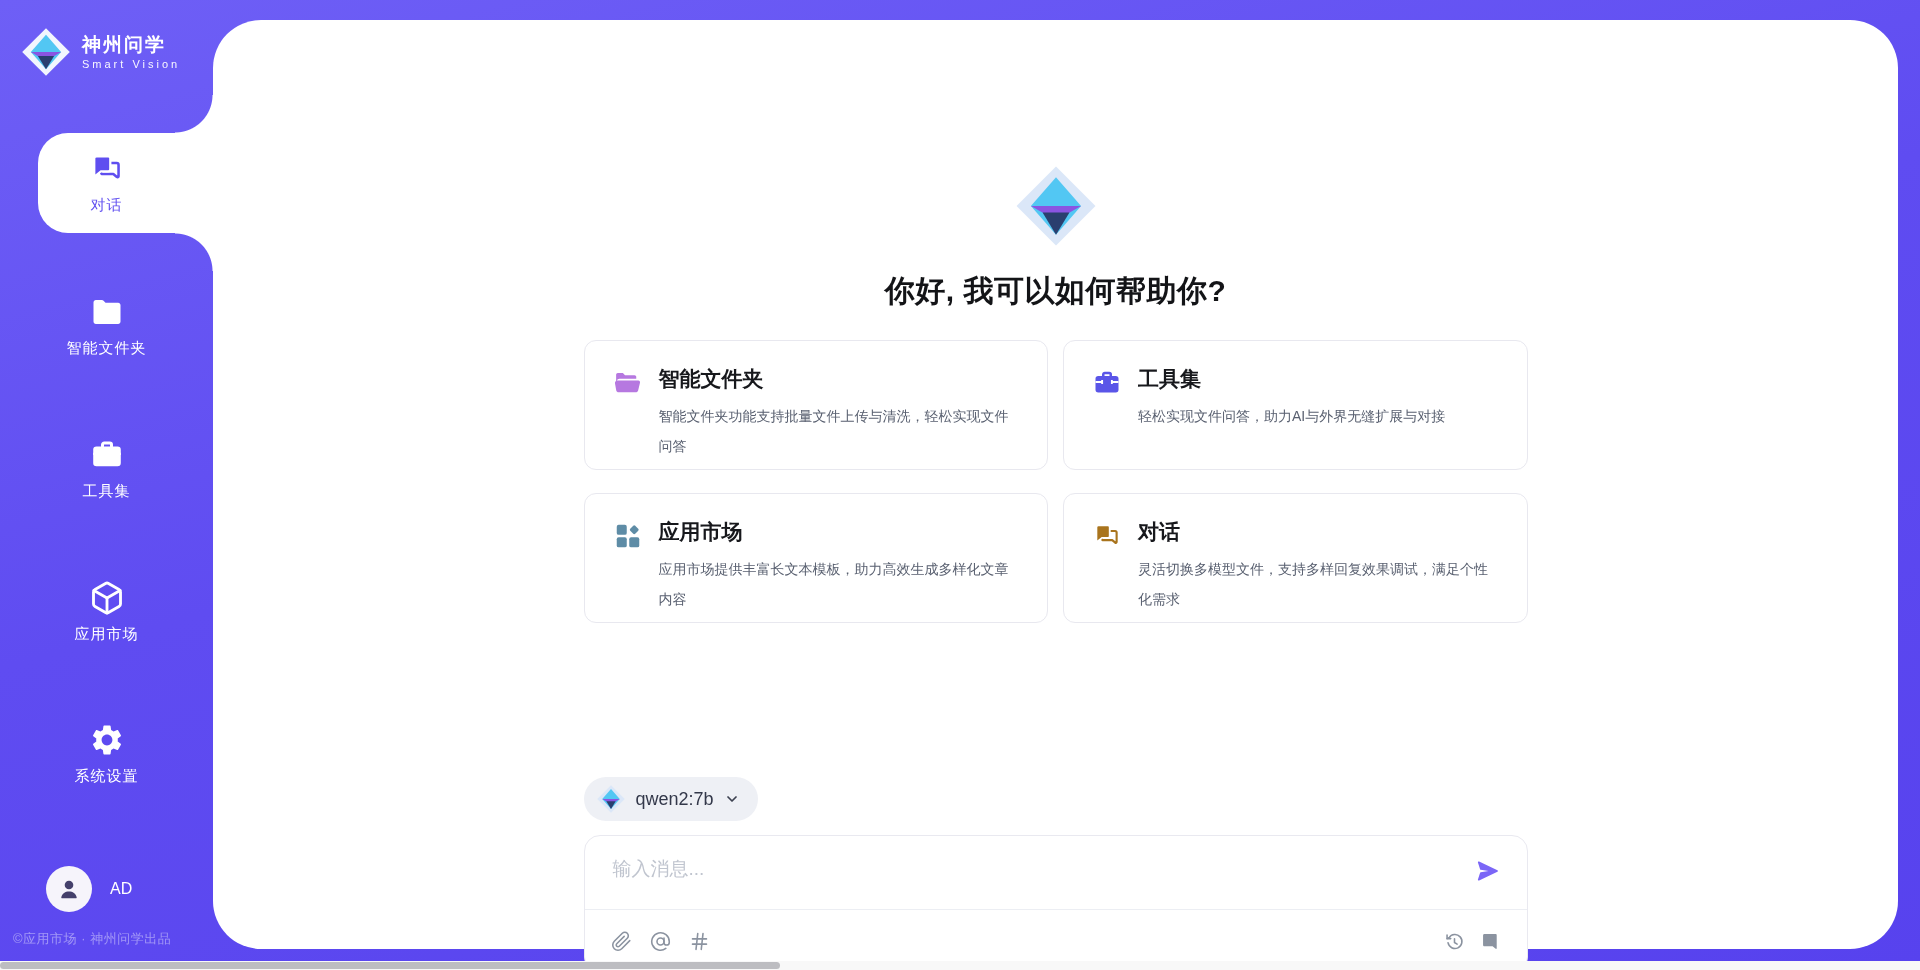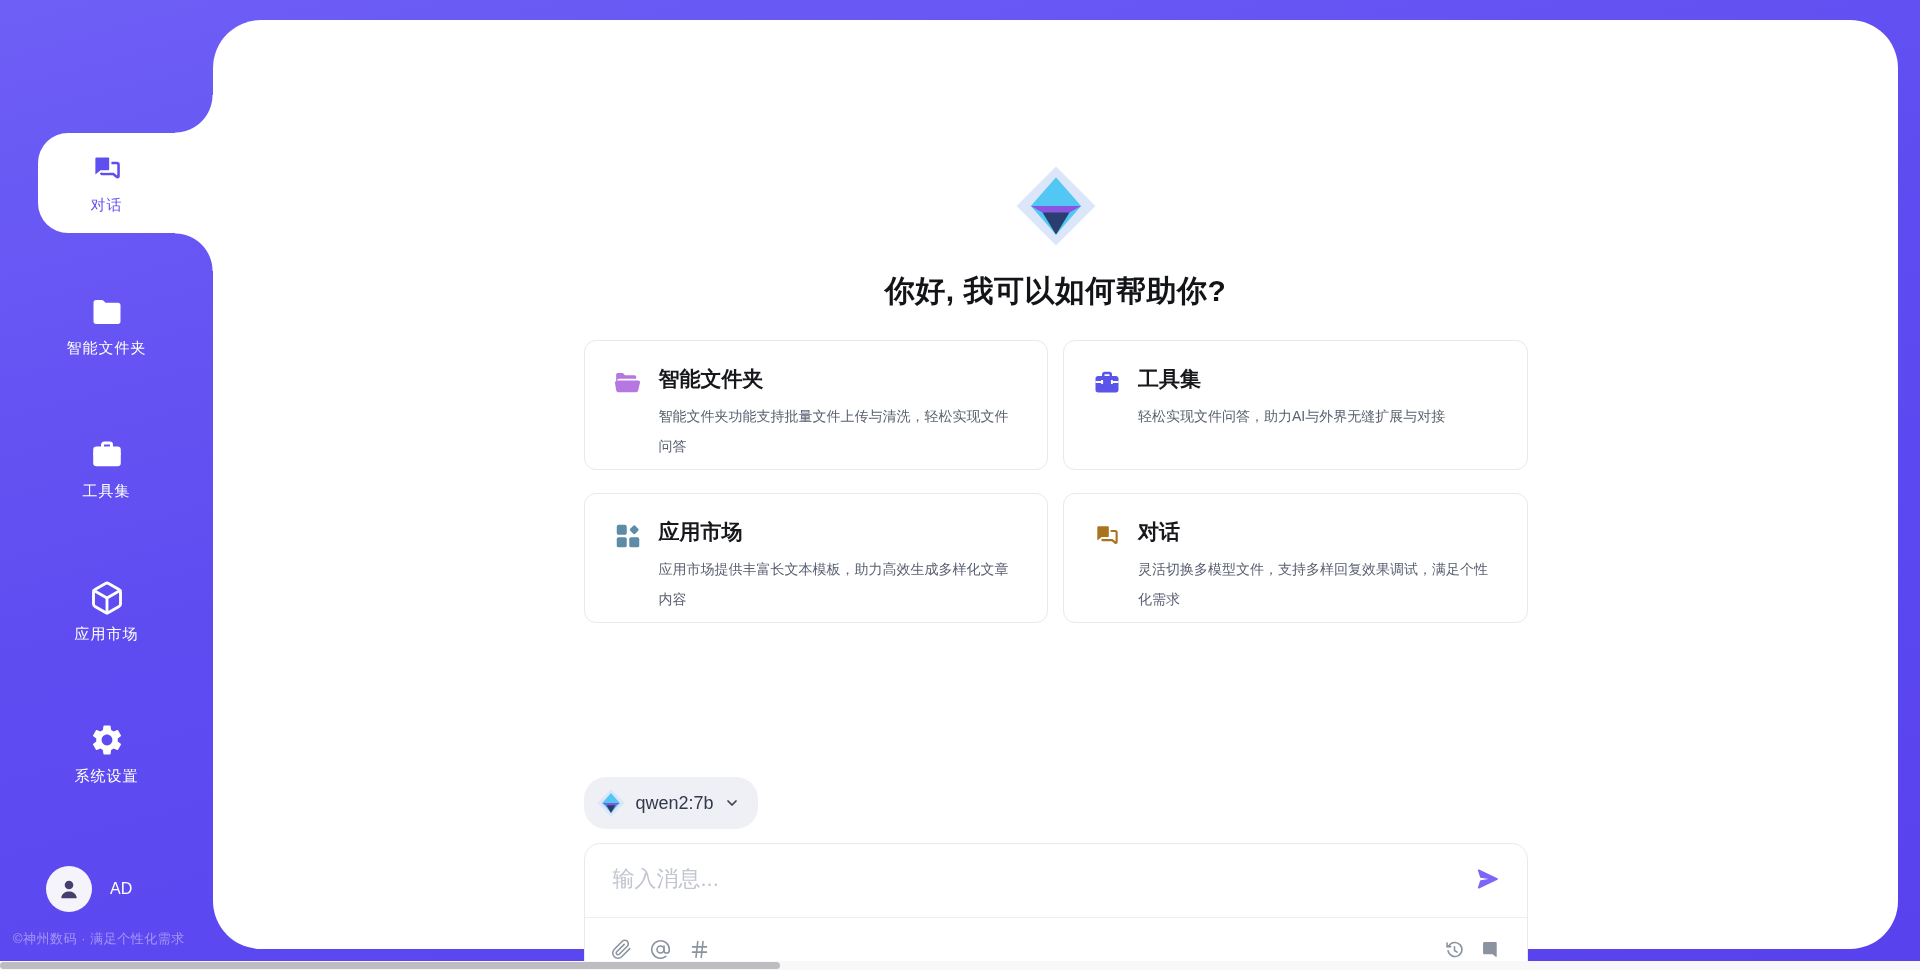--- a/index.html
+++ b/index.html
@@ -40,45 +40,57 @@
   .greeting .logo{width:86px;height:86px;flex:0 0 auto;}
   .greeting-title{font-size:30px;font-weight:bold;color:#131417;letter-spacing:.5px;}
   .cards{margin-top:28px;display:grid;grid-template-columns:1fr 1fr;column-gap:15px;row-gap:23px;}
   .card{height:130px;border:1px solid #e8e8ef;border-radius:12px;background:#fff;box-sizing:border-box;
     padding:25px 28px;display:flex;gap:16px;cursor:pointer;}
   .card-icon{width:30px;height:30px;flex:0 0 auto;margin-top:2px;}
   .card-icon svg{width:100%;height:100%;}
   .card-title{font-size:21px;font-weight:bold;color:#17181c;line-height:26px;}
   .card-desc{margin-top:9px;font-size:14px;color:#596070;line-height:30px;}
   .composer{margin-top:154px;}
-  .model-pill{display:inline-flex;align-items:center;gap:10px;height:52px;padding:0 18px 0 12px;
+  .model-pill{display:inline-flex;align-items:center;gap:10px;height:44px;padding:0 18px 0 12px;
     border-radius:22px;background:#eef0f5;cursor:pointer;}
   .model-pill .logo{width:30px;height:30px;}
   .model-name{font-size:18px;color:#33384a;}
   .model-pill .chev{width:16px;height:16px;color:#3c4150;display:flex;}
   .input-card{margin-top:14px;height:138px;border:1.5px solid #e9e9f0;border-radius:16px;
     box-sizing:border-box;position:relative;background:#fff;}
   .input-card textarea{position:absolute;left:26px;top:18px;width:820px;height:48px;border:none;outline:none;
-    resize:none;font-family:inherit;font-size:22px;color:#333;background:transparent;}
+    resize:none;font-family:inherit;font-size:19px;color:#333;background:transparent;}
   .input-card textarea::placeholder{color:#c0c5cf;}
   .send-btn{position:absolute;right:26px;top:22px;width:26px;height:26px;color:#7b66f7;cursor:pointer;}
   .send-btn svg{width:100%;height:100%;}
   .tool-row{position:absolute;left:0;right:0;bottom:0;height:62px;border-top:1px solid #eceef3;
     display:flex;align-items:center;justify-content:space-between;padding:0 26px;}
   .tool-group{display:flex;align-items:center;gap:18px;}
   .tool-btn{width:21px;height:21px;color:#8b93a0;cursor:pointer;display:flex;}
   .tool-btn svg{width:100%;height:100%;}
   
   .scroll-strip{position:absolute;left:0;right:0;bottom:0;height:9px;background:#f8f8f8;}
   .scroll-thumb{position:absolute;left:0;top:1px;height:7px;width:780px;background:#bdbdc1;border-radius:4px;}
 </style>
 </head>
 <body>
 
 <aside class="sidebar">
+  <div class="brand">
+    <span class="logo"><svg viewBox="0 0 48 48">
+          <polygon points="24,2 46,24 24,46 2,24" fill="#f2f6fe"></polygon>
+          <polygon points="24,8 38,24 24,40 10,24" fill="#52c7f3"></polygon>
+          <polygon points="10,24 38,24 24,32" fill="#8a55e2"></polygon>
+          <polygon points="16.5,27.6 31.5,27.6 24,40" fill="#2a3f6f"></polygon>
+        </svg></span>
+    <span>
+      <div class="brand-name">神州问学</div>
+      <div class="brand-sub">Smart Vision</div>
+    </span>
+  </div>
 
   <nav>
       <div class="nav-item active" style="top: 133px;">
     <span class="pill"></span>
     <span class="nav-icon">
           <svg viewBox="0 0 24 24">
             <path fill="none" stroke="currentColor" stroke-width="1.7" stroke-linejoin="round" d="M9.2 8h9.3c.7 0 1.2.5 1.2 1.2v7.6c0 .6-.7.9-1.1.5l-2.4-2H9.2c-.7 0-1.2-.5-1.2-1.2V9.2c0-.7.5-1.2 1.2-1.2z"></path>
             <path fill="currentColor" stroke="#fff" stroke-width="1.5" d="M3.2 3.5h9.6c.8 0 1.4.6 1.4 1.4v7.2c0 .8-.6 1.4-1.4 1.4H8l-3.3 2.7c-.5.4-1.2 0-1.2-.6V4.9c0-.8.6-1.4 1.7-1.4z"></path>
           </svg>
         </span>
@@ -129,21 +141,21 @@
   <div class="user-row">
     <span class="avatar">
       <svg viewBox="0 0 24 24" fill="currentColor">
           <circle cx="12" cy="8.6" r="3.7"></circle>
           <path d="M5.4 19.1c.8-3.2 3.4-4.9 6.6-4.9s5.8 1.7 6.6 4.9c.1.4-.2.9-.7.9H6.1c-.5 0-.8-.5-.7-.9z"></path>
         </svg>
     </span>
     <span class="user-name">AD</span>
   </div>
 
-  <div class="copyright">©神州数码 · 满足个性化需求</div>
+  <div class="copyright">©应用市场 · 神州问学出品</div>
 </aside>
 
 <main class="main">
   <div class="inner">
     <div class="greeting">
       <span class="logo"><svg viewBox="0 0 48 48">
             <polygon points="24,2 46,24 24,46 2,24" fill="#dbe7f8"></polygon>
             <polygon points="24,8 38,24 24,40 10,24" fill="#52c7f3"></polygon>
             <polygon points="10,24 38,24 24,32" fill="#8a55e2"></polygon>
             <polygon points="16.5,27.6 31.5,27.6 24,40" fill="#2a3f6f"></polygon>

